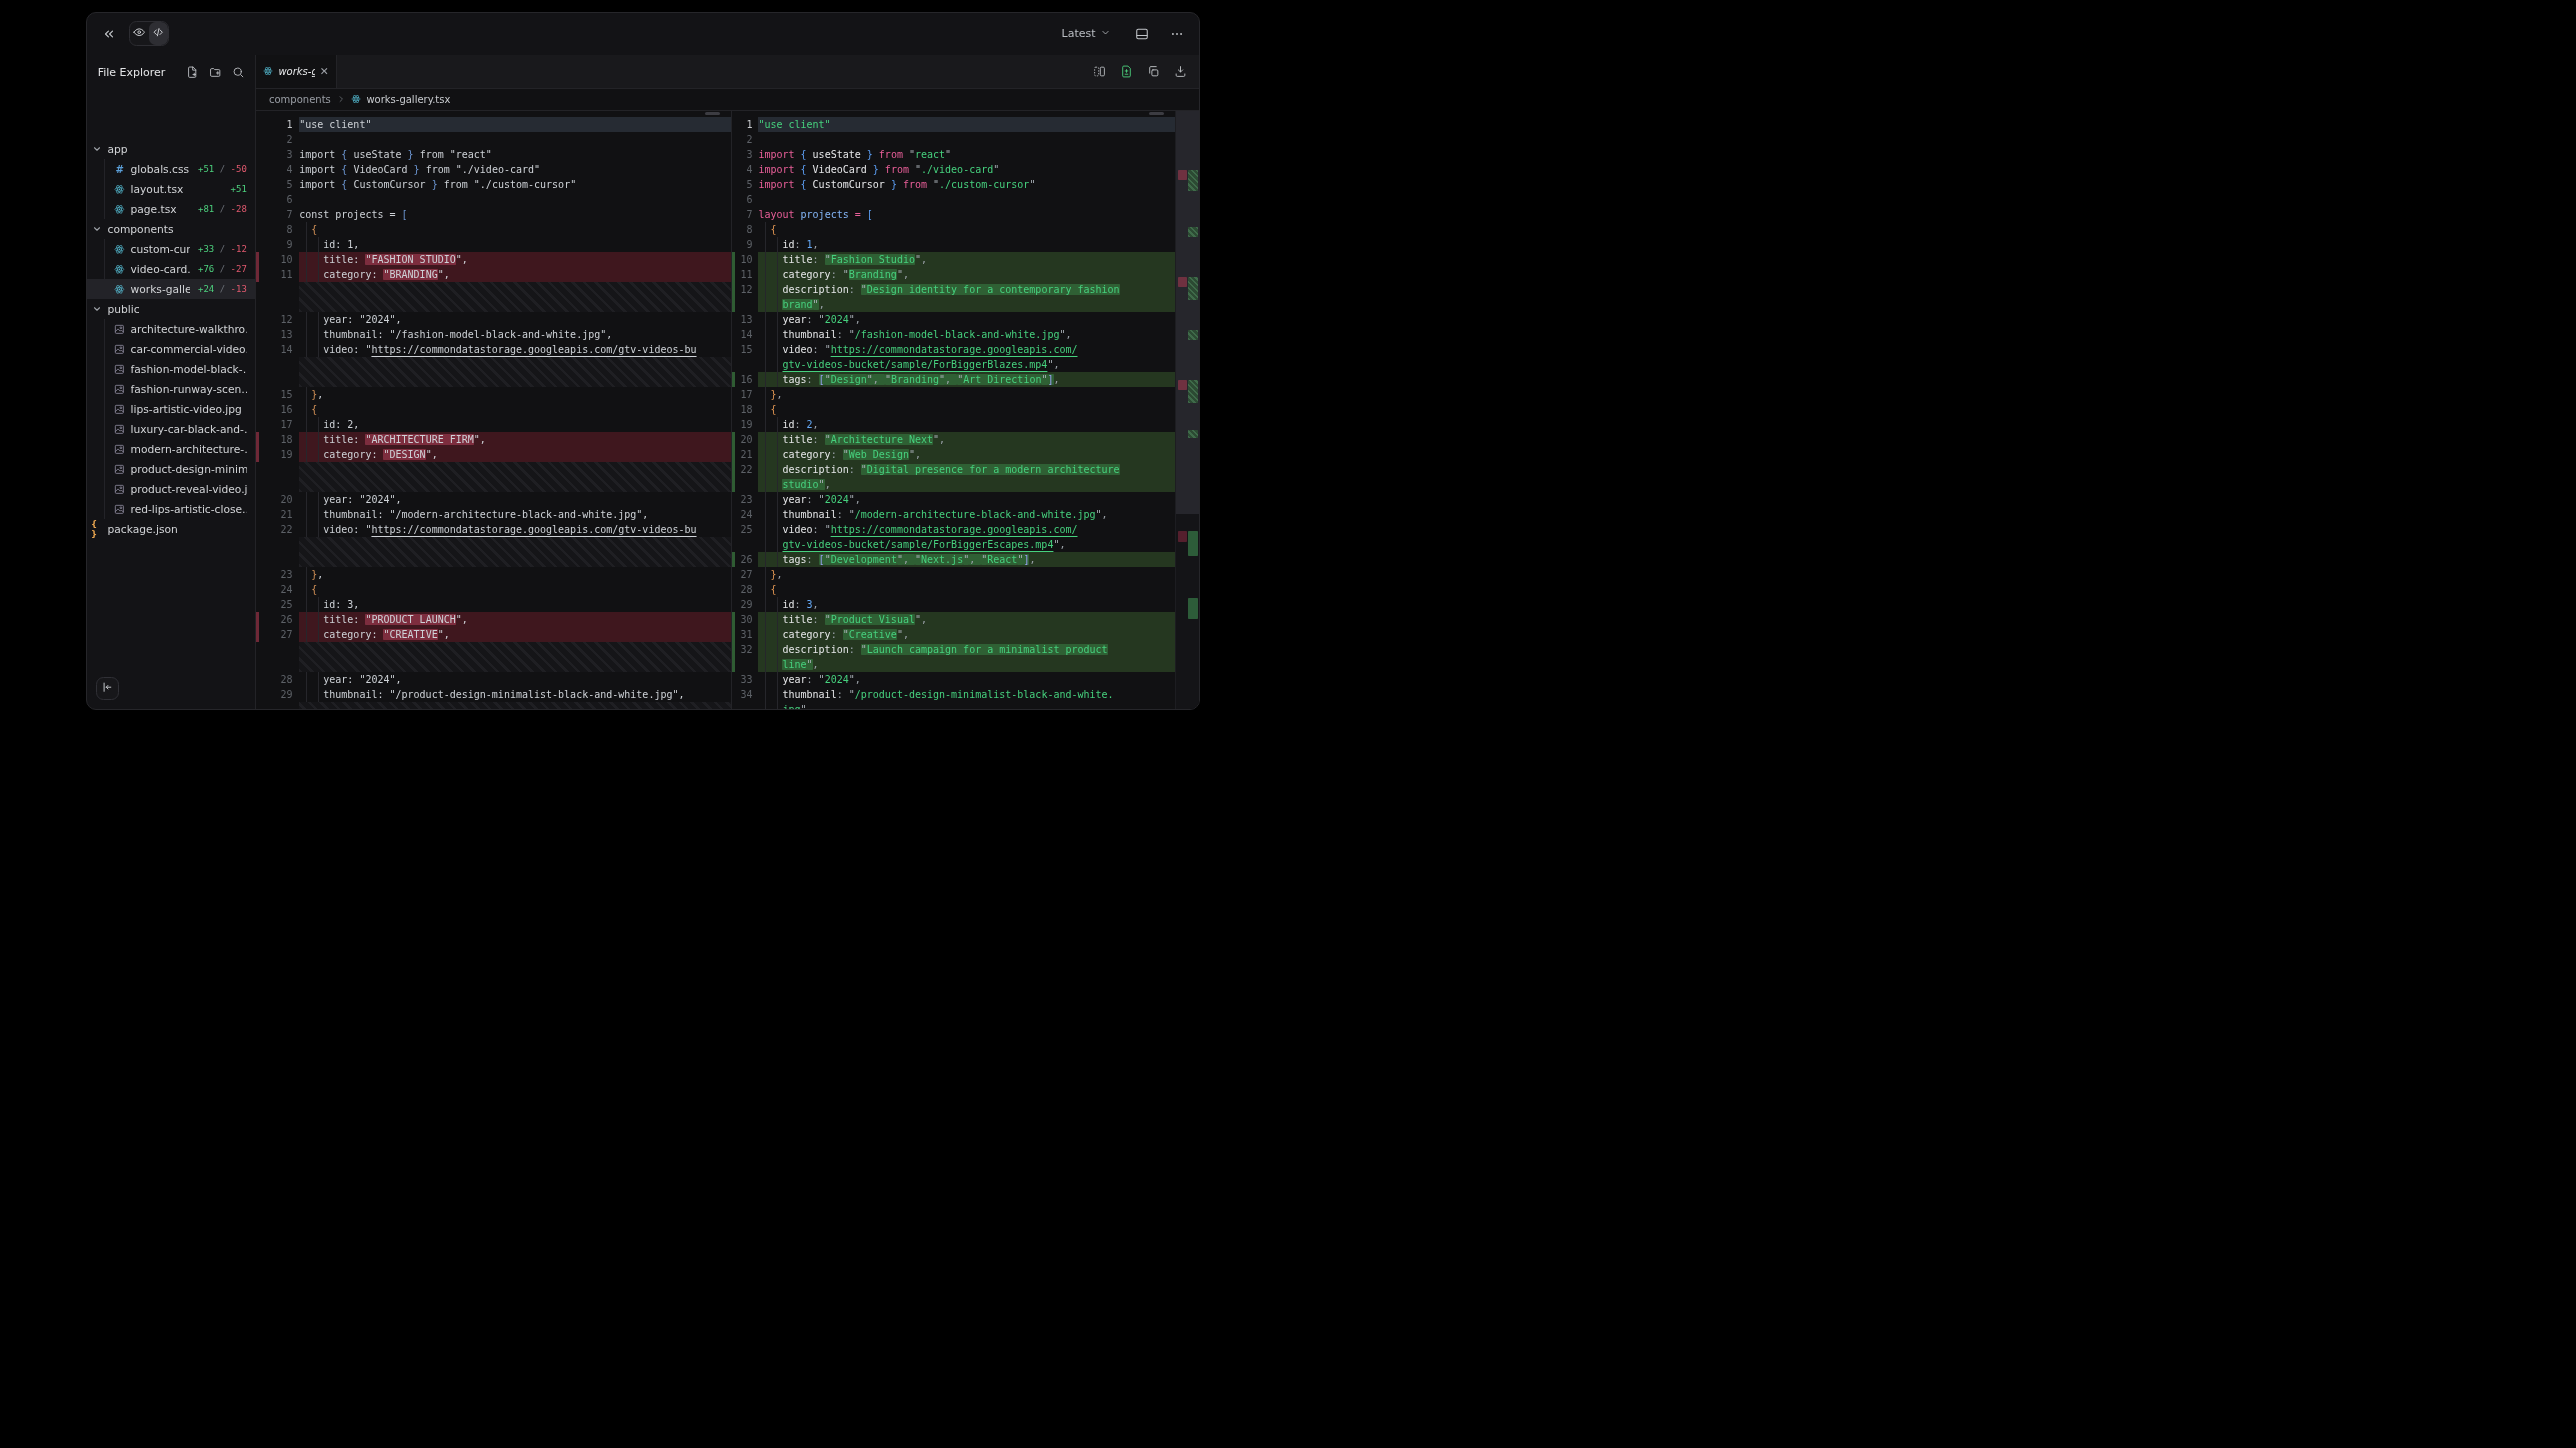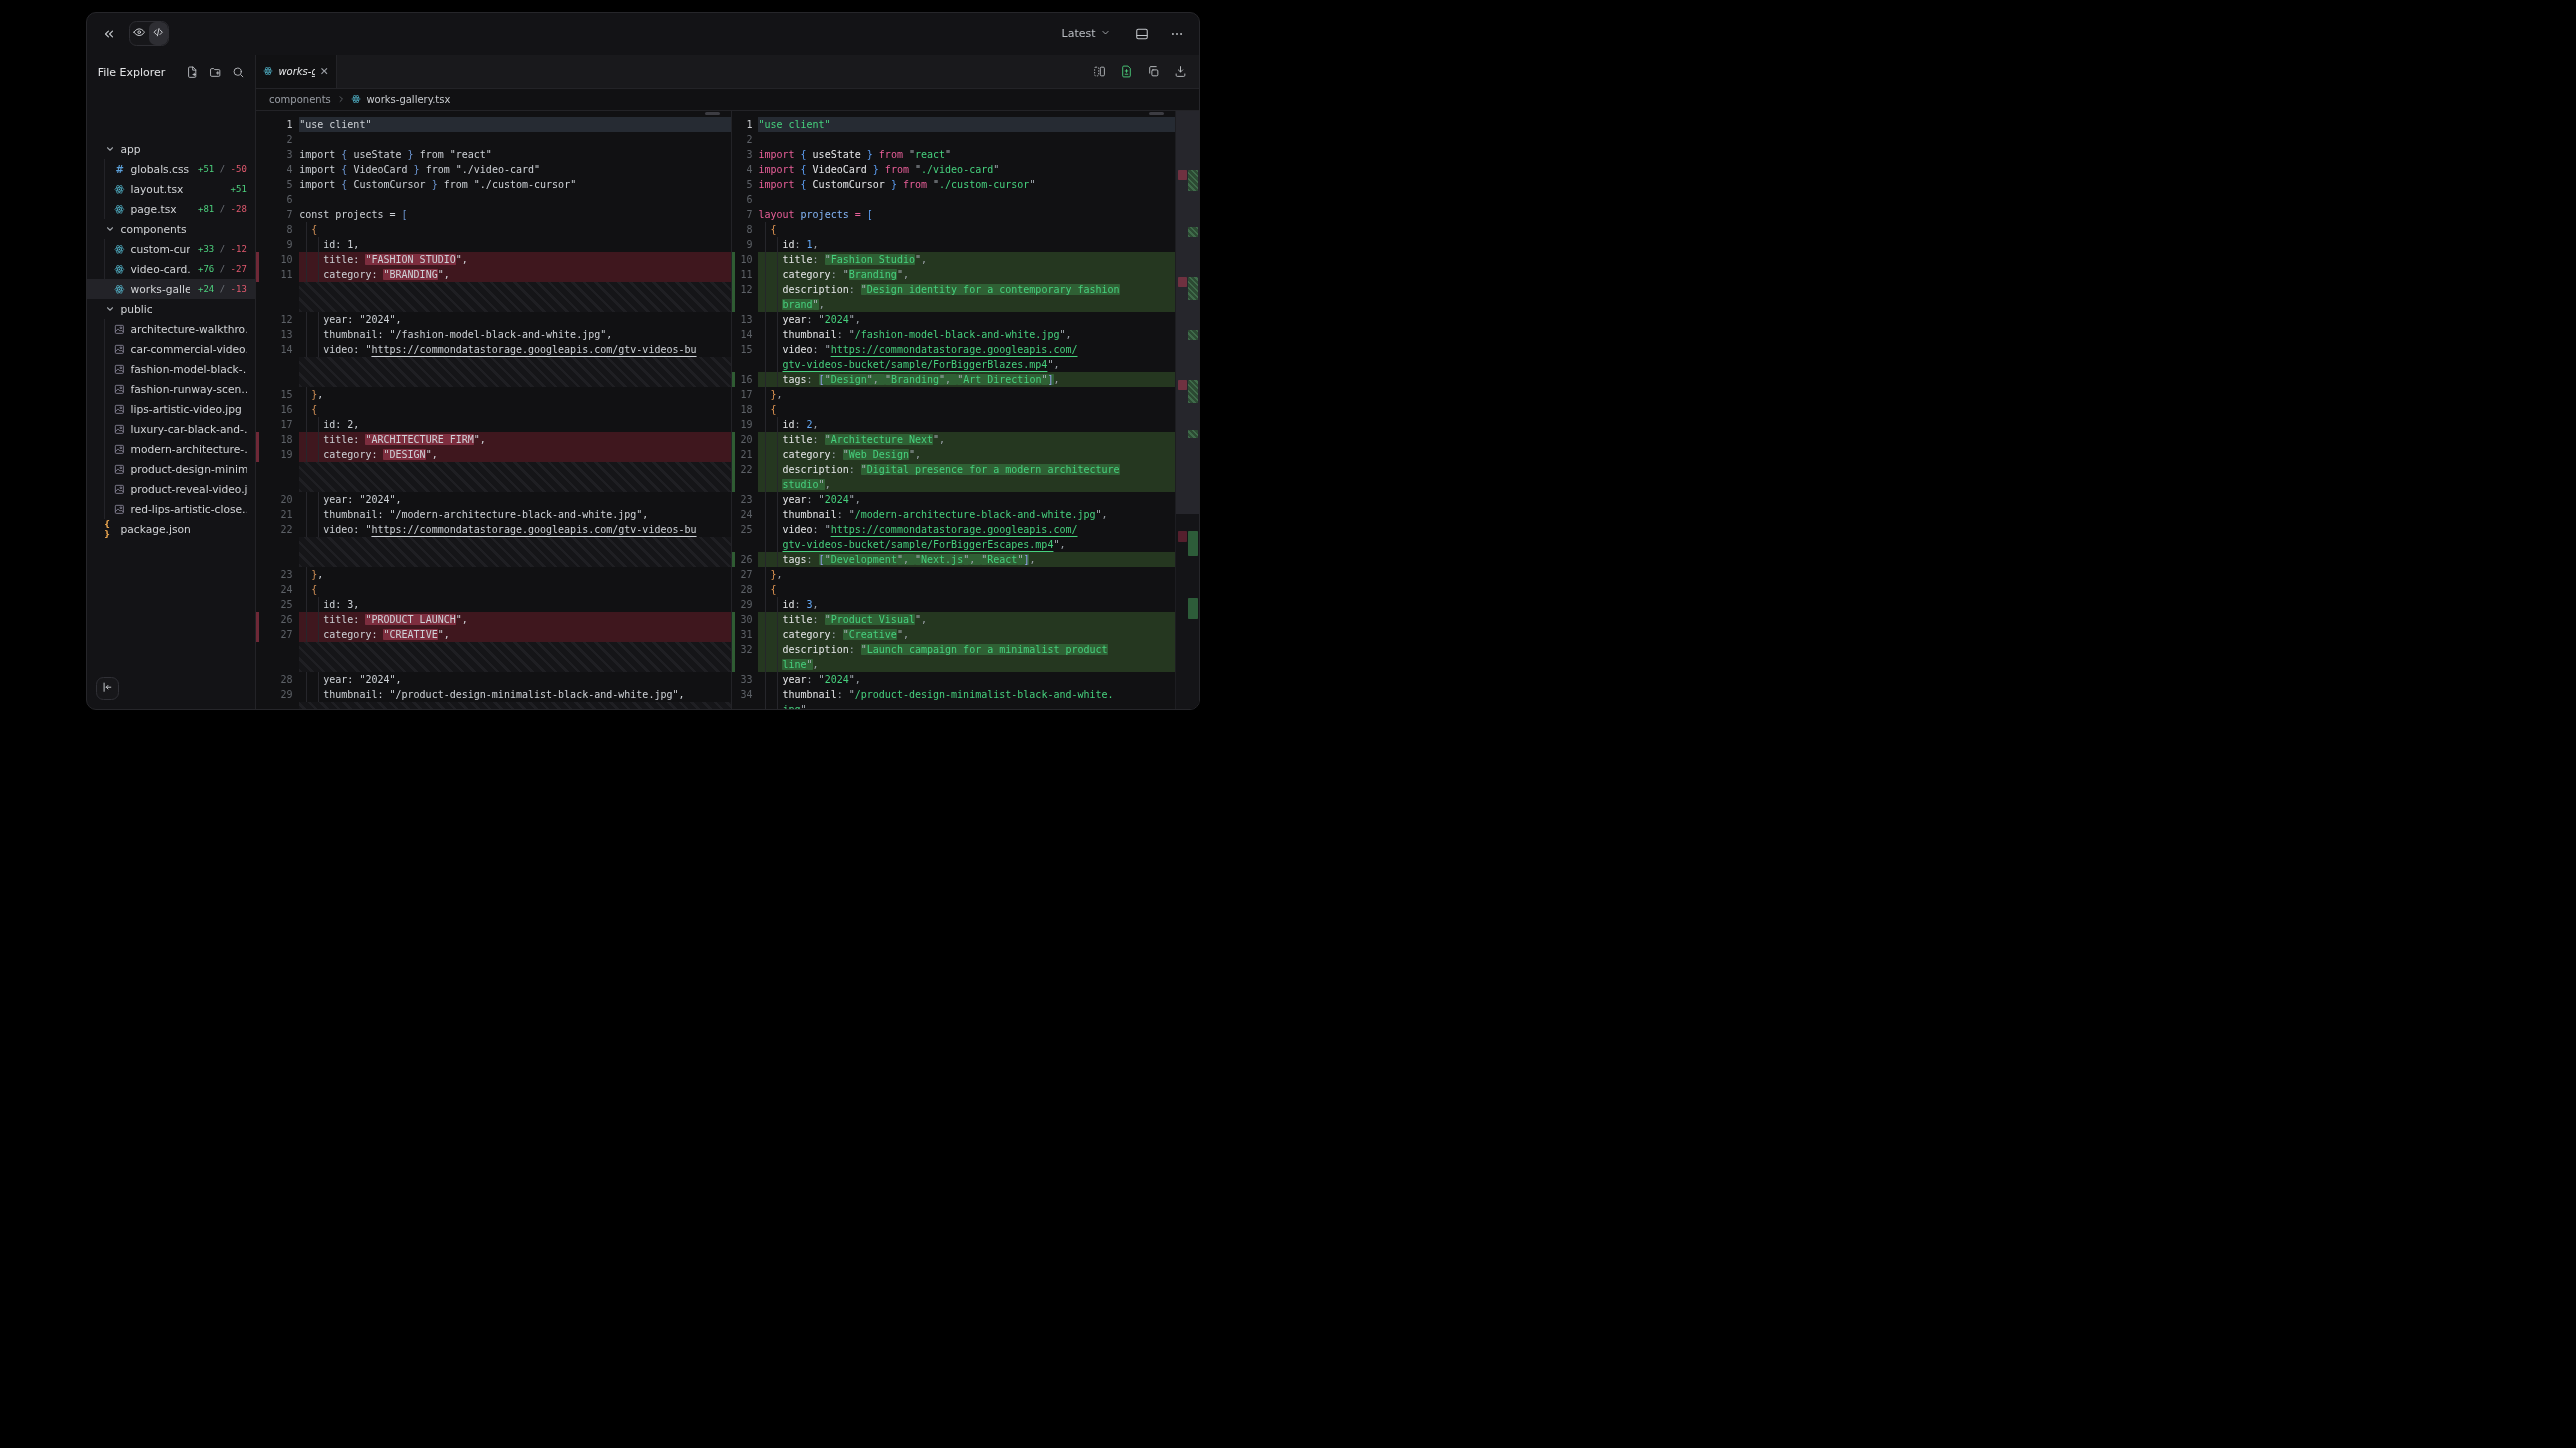--- a/index.html
+++ b/index.html
@@ -15,21 +15,21 @@
   .toolbar-right{margin-left:auto;display:flex;align-items:center;gap:15px;}
   .latest-btn{display:flex;align-items:center;gap:5.8px;background:none;border:none;color:#b9bcc2;font-size:11px;font-family:inherit;cursor:pointer;}
   
   .main{flex:1;display:flex;min-height:0;}
   .sidebar{width:168px;flex:none;display:flex;flex-direction:column;position:relative;box-sizing:border-box;gap:48px;}
   .sb-header{height:35px;flex:none;display:flex;align-items:center;padding:0 10.7px 0 10.7px;}
   .sb-title{font-size:11px;color:#e3e4e6;}
   .sb-actions{margin-left:auto;display:flex;align-items:center;gap:10.7px;color:#b9bcc1;}
   .tree{flex:1;overflow:hidden;padding-top:1.6px;}
   .tree-item{height:20px;display:flex;align-items:center;gap:5px;font-size:10.7px;color:#d2d4d7;cursor:pointer;position:relative;padding-right:8.2px;box-sizing:border-box;}
-  .tree-item.lvl0{padding-left:17px;}
+  .tree-item.lvl0{padding-left:4px;}
   .tree-item.lvl1{padding-left:27px;}
   .tree-item.lvl1::before{content:"";position:absolute;left:17.3px;top:0;bottom:0;width:0.8px;background:#232328;}
   .tree-item.selected{background:#232328;}
   .tree-item .lbl{flex:1;min-width:0;overflow:hidden;white-space:nowrap;}
   .tree-item .ticon{flex:none;display:flex;align-items:center;justify-content:center;width:11.5px;}
   .stats{flex:none;margin-left:3.3px;font-family:"DejaVu Sans Mono","Liberation Mono",monospace;font-size:9px;white-space:nowrap;}
   .stats .sa{color:#4cd07d;text-align:center;} .stats .ss{color:#6b6f76;} .stats .sd{color:#e0596e;}
   .hash-ic{color:#5b9fd8;font-weight:700;font-size:10px;}
   .brace-ic{color:#e3a14e;font-weight:600;font-size:8.7px;letter-spacing:0.8px;}
   .collapse-btn{position:absolute;left:9px;bottom:8.2px;width:23px;height:23px;border:0.8px solid #303036;border-radius:7.4px;background:#17171a;color:#c6c9cd;display:flex;align-items:center;justify-content:center;cursor:pointer;}

